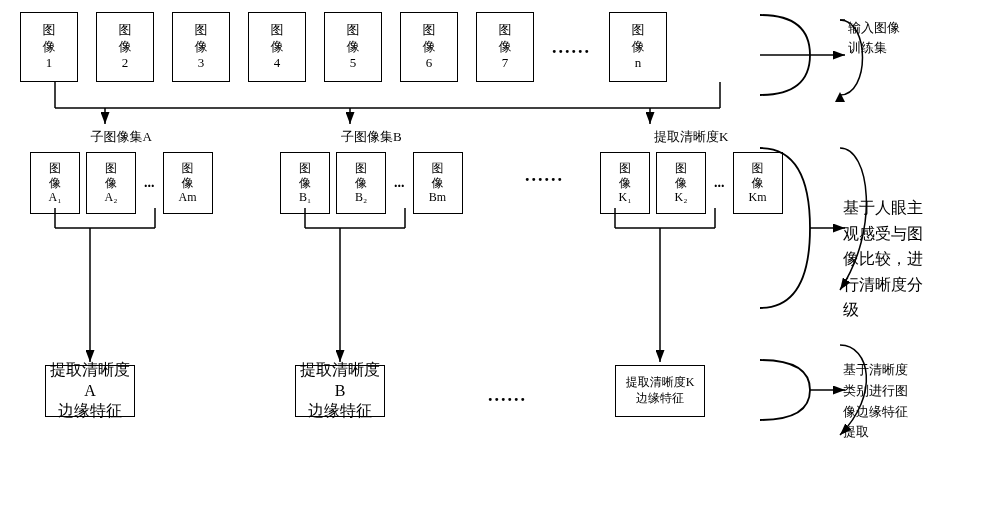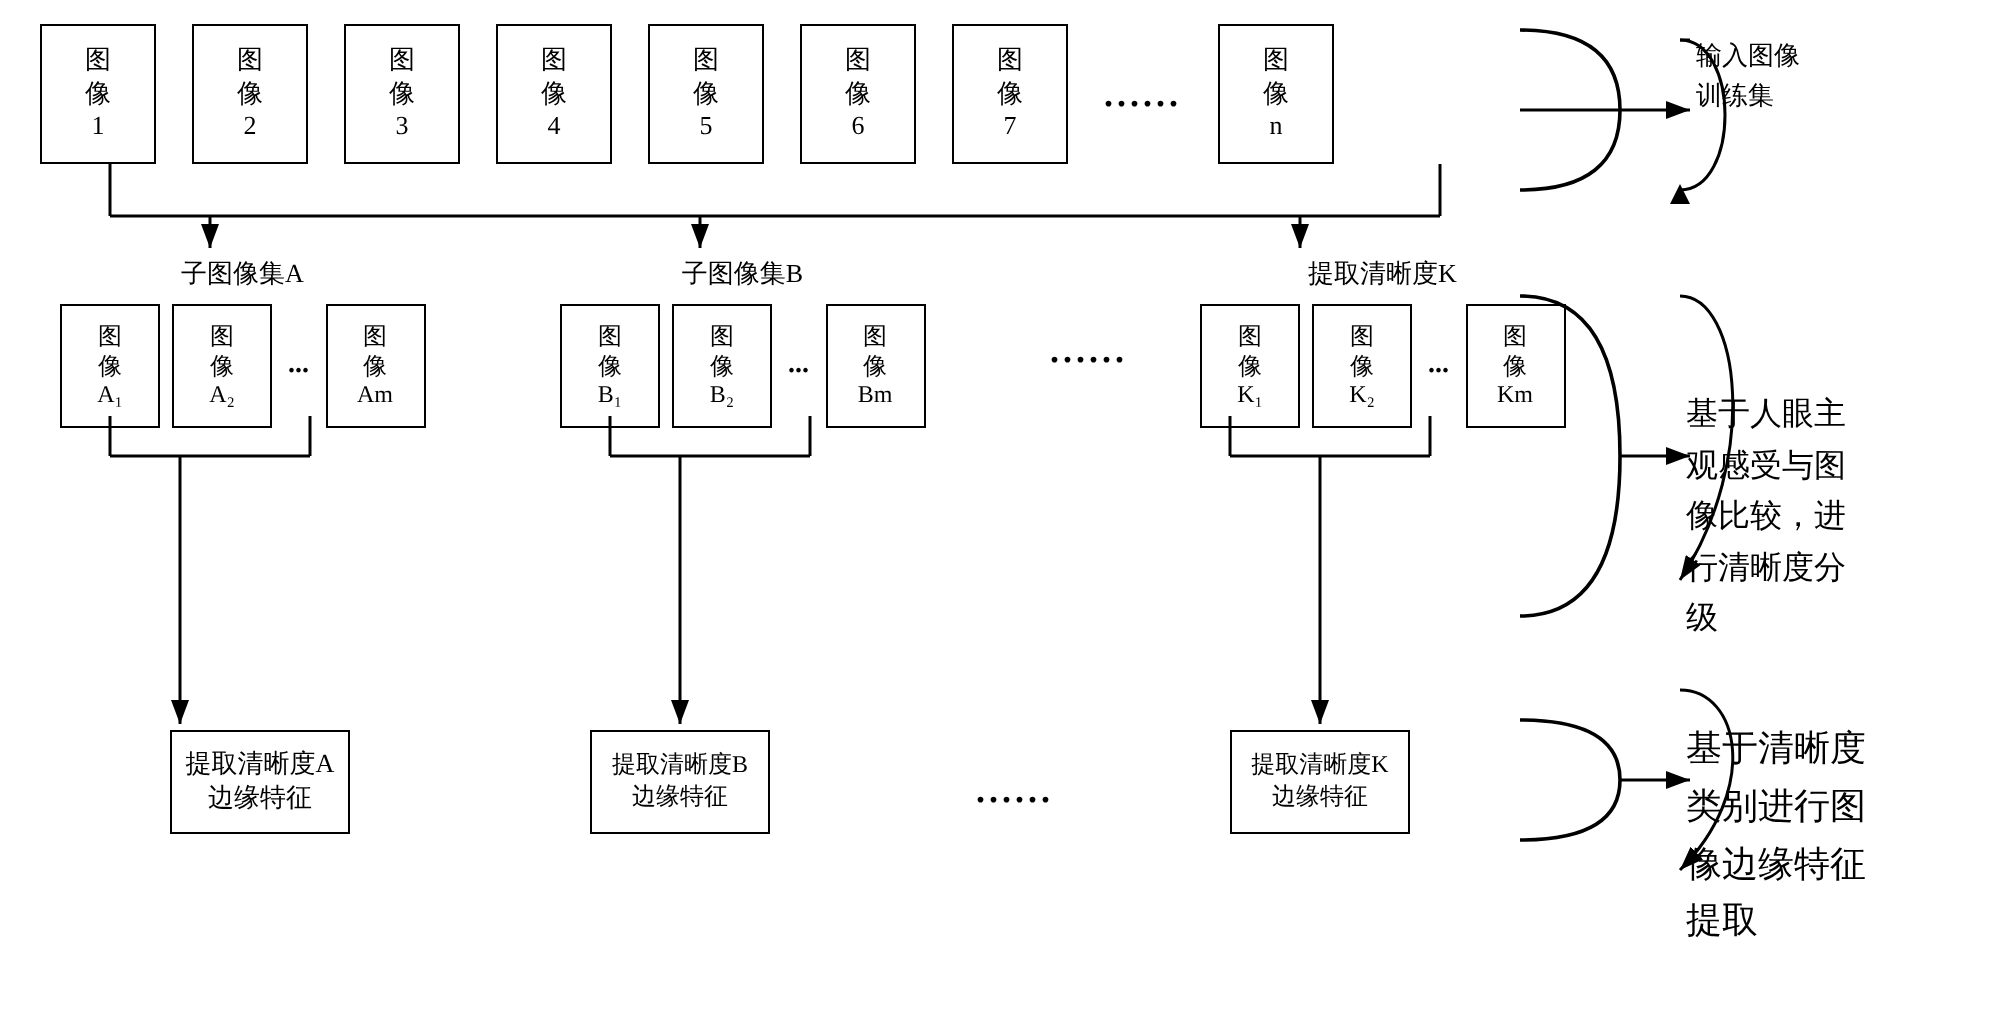--- a/index.html
+++ b/index.html
@@ -193,46 +193,46 @@
 像
 K₂</div>
       <span class="sub-dots">...</span>
       <div class="sub-img-box" style="white-space:pre-line;">图
 像
 Km</div>
     </div>
   </div>
 
   <div style="position:absolute; top:365px; left:45px;">
-    <div class="feature-box" style="white-space:pre-line; font-size:13px;margin-left:40px;">提取清晰度A
+    <div class="feature-box" style="white-space:pre-line; font-size:16px;">提取清晰度A
 边缘特征</div>
   </div>
 
   <div style="position:absolute; top:365px; left:295px;">
-    <div class="feature-box" style="white-space:pre-line; font-size:12px;">提取清晰度B
+    <div class="feature-box" style="white-space:pre-line; font-size:16px;">提取清晰度B
 边缘特征</div>
   </div>
 
   <div style="position:absolute; top:385px; left:488px; font-size:18px; letter-spacing:2px; font-weight:bold;">......</div>
 
   <div style="position:absolute; top:365px; left:615px;">
     <div class="feature-box" style="white-space:pre-line; font-size:12px;">提取清晰度K
 边缘特征</div>
   </div>
 
   <div style="position:absolute; top:18px; right:12px; width:140px;">
     <span style="font-size:13px; line-height:1.5;">输入图像<br>训练集</span>
   </div>
 
   <div style="position:absolute; top:195px; right:12px; width:145px;">
     <span style="font-size:16px; line-height:1.6;">基于人眼主<br>观感受与图<br>像比较，进<br>行清晰度分<br>级</span>
   </div>
 
   <div style="position:absolute; top:360px; right:12px; width:145px;">
-    <span style="font-size:18px; line-height:1.6;">基于清晰度<br>类别进行图<br>像边缘特征<br>提取</span>
+    <span style="font-size:13px; line-height:1.6;">基于清晰度<br>类别进行图<br>像边缘特征<br>提取</span>
   </div>
 
   <svg class="svg-overlay" xmlns="http://www.w3.org/2000/svg">
     <defs>
       <marker id="arrowhead" markerWidth="8" markerHeight="6" refX="8" refY="3" orient="auto">
         <polygon points="0 0, 8 3, 0 6" fill="#000"></polygon>
       </marker>
     </defs>
 
     <line x1="55" y1="108" x2="720" y2="108" stroke="#000" stroke-width="1.5"></line>

